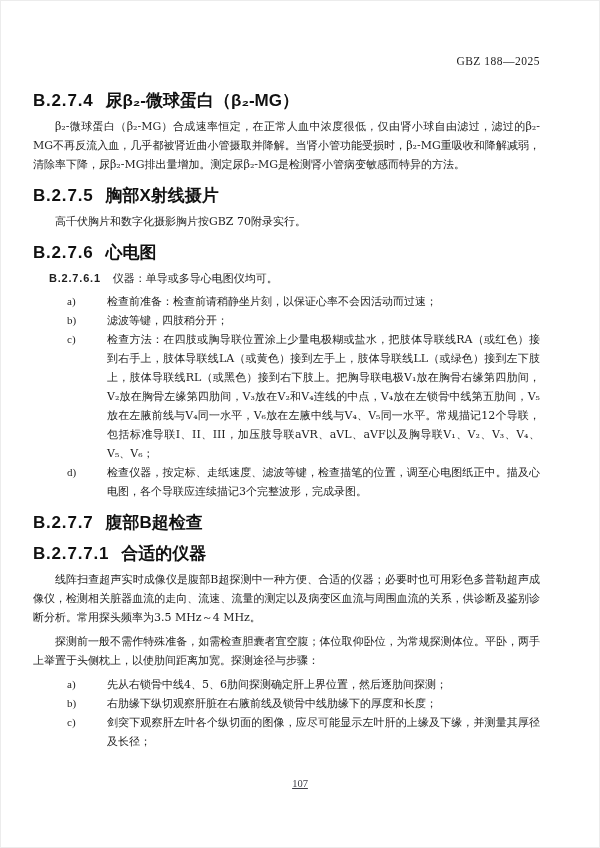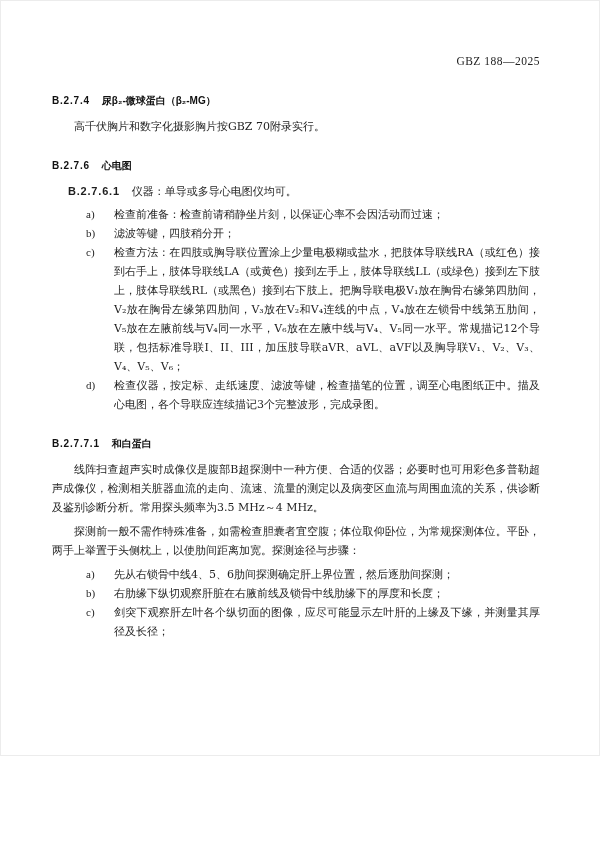--- a/index.html
+++ b/index.html
@@ -1,47 +1,47 @@
 <!DOCTYPE html>
 <html lang="zh"><head>
 <meta charset="utf-8">
 <style>
   html, body { margin: 0; padding: 0; background: #ffffff; }
   .page {
     position: relative;
     width: 600px;
-    height: 756px;
+    height: 848px;
     box-sizing: border-box;
     background: #ffffff;
     box-shadow: inset 0 0 0 1px #ececec;
-    padding: 52px 60px 0 52px;
+    padding: 52px 60px 0 33px;
     font-family: "DejaVu Serif", "Liberation Serif", serif;
     font-size: 11px;
     line-height: 19px;
     color: #1e1e1e;
     overflow: hidden;
   }
   .doc-header {
     text-align: right;
     font-family: "Liberation Serif", serif;
     font-size: 11.5px;
     letter-spacing: 0.5px;
     color: #222;
     margin-bottom: 20px;
   }
   .para {
     margin: 5px 0;
     text-indent: 2em;
     text-align: justify;
   }
   .clause-h {
-    margin: 20px 0 7px 0;
+    margin: 12px 0 7px 0;
     font-family: "Liberation Sans", "DejaVu Sans", sans-serif;
     font-weight: 700;
-    font-size: 10px;
+    font-size: 17px;
     color: #111;
   }
   .clause-num {
     font-family: "Liberation Sans", "DejaVu Sans", sans-serif;
     font-weight: 700;
     letter-spacing: 0.8px;
     margin-right: 12px;
     white-space: nowrap;
   }
   .clause-runin {
@@ -54,20 +54,21 @@
     align-items: flex-start;
     margin: 0;
   }
   .li-label {
     flex: 0 0 28px;
     font-family: "Liberation Serif", serif;
   }
   .li-text {
     flex: 1;
     text-align: justify;
+    margin-left: 12px;
   }
   .page-footer {
     position: absolute;
     left: 0;
     right: 0;
     top: 774px;
     text-align: center;
     font-family: "Liberation Serif", serif;
     font-size: 10.5px;
     color: #3c3c46;
@@ -80,21 +81,25 @@
 <div class="page">
 
   <div class="doc-header">
     <span>GBZ 188—2025</span>
   </div>
 
 
   <div class="clause-h">
     <span class="clause-num">B.2.7.4</span><span>尿β₂-微球蛋白（β₂-MG）</span>
   </div>
+  <p class="para">β₂-微球蛋白（β₂-MG）合成速率恒定，在正常人血中浓度很低，仅由肾小球自由滤过，滤过的β₂-MG不再反流入血，几乎都被肾近曲小管摄取并降解。当肾小管功能受损时，β₂-MG重吸收和降解减弱，清除率下降，尿β₂-MG排出量增加。测定尿β₂-MG是检测肾小管病变敏感而特异的方法。</p>
 
+  <div class="clause-h">
+    <span class="clause-num">B.2.7.5</span><span>胸部X射线摄片</span>
+  </div>
   <p class="para">高千伏胸片和数字化摄影胸片按GBZ 70附录实行。</p>
 
   <div class="clause-h">
     <span class="clause-num">B.2.7.6</span><span>心电图</span>
   </div>
 
   <p class="clause-runin">
     <span class="clause-num">B.2.7.6.1</span><span>仪器：单导或多导心电图仪均可。</span>
   </p>
 
@@ -110,23 +115,26 @@
     <div class="li">
       <span class="li-label">c)</span>
         <span class="li-text">检查方法：在四肢或胸导联位置涂上少量电极糊或盐水，把肢体导联线RA（或红色）接到右手上，肢体导联线LA（或黄色）接到左手上，肢体导联线LL（或绿色）接到左下肢上，肢体导联线RL（或黑色）接到右下肢上。把胸导联电极V₁放在胸骨右缘第四肋间，V₂放在胸骨左缘第四肋间，V₃放在V₂和V₄连线的中点，V₄放在左锁骨中线第五肋间，V₅放在左腋前线与V₄同一水平，V₆放在左腋中线与V₄、V₅同一水平。常规描记12个导联，包括标准导联I、II、III，加压肢导联aVR、aVL、aVF以及胸导联V₁、V₂、V₃、V₄、V₅、V₆；</span>
     </div>
     <div class="li">
       <span class="li-label">d)</span>
         <span class="li-text">检查仪器，按定标、走纸速度、滤波等键，检查描笔的位置，调至心电图纸正中。描及心电图，各个导联应连续描记3个完整波形，完成录图。</span>
     </div>
   </div>
 
+  <div class="clause-h">
+    <span class="clause-num">B.2.7.7</span><span>腹部B超检查</span>
+  </div>
 
   <div class="clause-h">
-    <span class="clause-num">B.2.7.7.1</span><span>和白蛋白</span>
+    <span class="clause-num">B.2.7.7.1</span><span>合适的仪器</span>
   </div>
   <p class="para">线阵扫查超声实时成像仪是腹部B超探测中一种方便、合适的仪器；必要时也可用彩色多普勒超声成像仪，检测相关脏器血流的走向、流速、流量的测定以及病变区血流与周围血流的关系，供诊断及鉴别诊断分析。常用探头频率为3.5 MHz～4 MHz。</p>
 
   <p class="para">探测前一般不需作特殊准备，如需检查胆囊者宜空腹；体位取仰卧位，为常规探测体位。平卧，两手上举置于头侧枕上，以使肋间距离加宽。探测途径与步骤：</p>
 
   <div class="list">
     <div class="li">
       <span class="li-label">a)</span>
         <span class="li-text">先从右锁骨中线4、5、6肋间探测确定肝上界位置，然后逐肋间探测；</span>
     </div>

